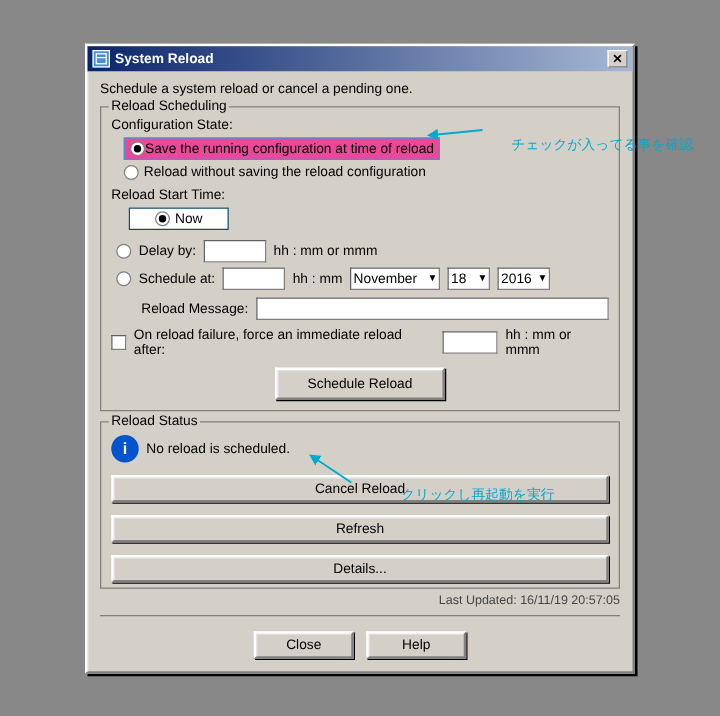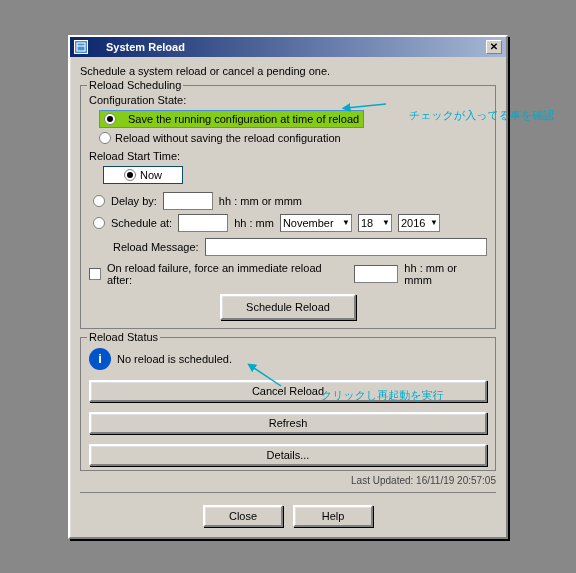--- a/index.html
+++ b/index.html
@@ -27,21 +27,21 @@
       font-size: 11px;
       padding: 3px 4px;
       display: flex;
       justify-content: space-between;
       align-items: center;
       height: 20px;
     }
     .title-bar-left {
       display: flex;
       align-items: center;
-      gap: 18px;
+      gap: 4px;
     }
     .title-icon {
       width: 14px;
       height: 14px;
       background: #4a8fd4;
       border: 1px solid #fff;
       font-size: 9px;
       display: flex;
       align-items: center;
       justify-content: center;
@@ -114,24 +114,24 @@
       height: 6px;
       background: #000;
       border-radius: 50%;
       position: absolute;
       top: 2px;
       left: 2px;
     }
     .highlighted-radio-row {
       border: 1px solid #4a90d9;
       padding: 2px 4px;
-      background: #84cc16;
+      background: #ec4899;
       display: inline-flex;
       align-items: flex-start;
-      gap: 12px;
+      gap: 0;
     }
     .highlighted-radio-row label {
       color: #000;
     }
     .radio-label {
       font-size: 11px;
     }
     
     .start-time-label {
       font-size: 11px;

